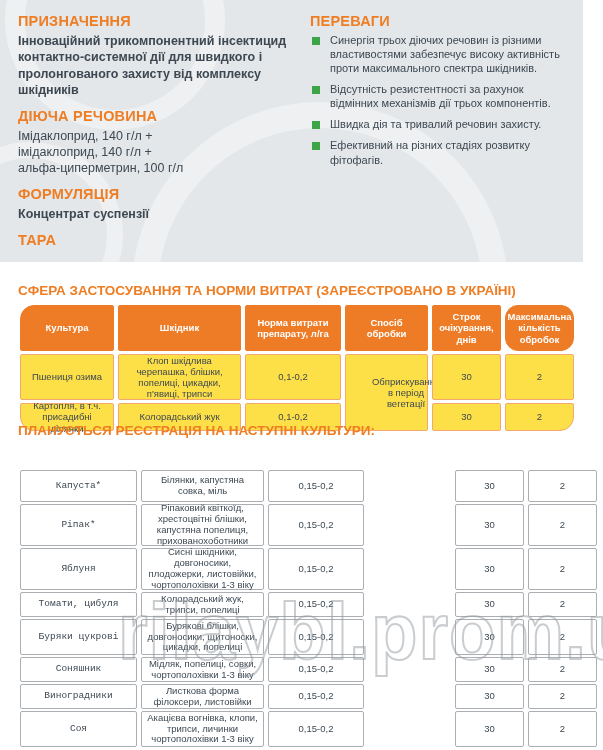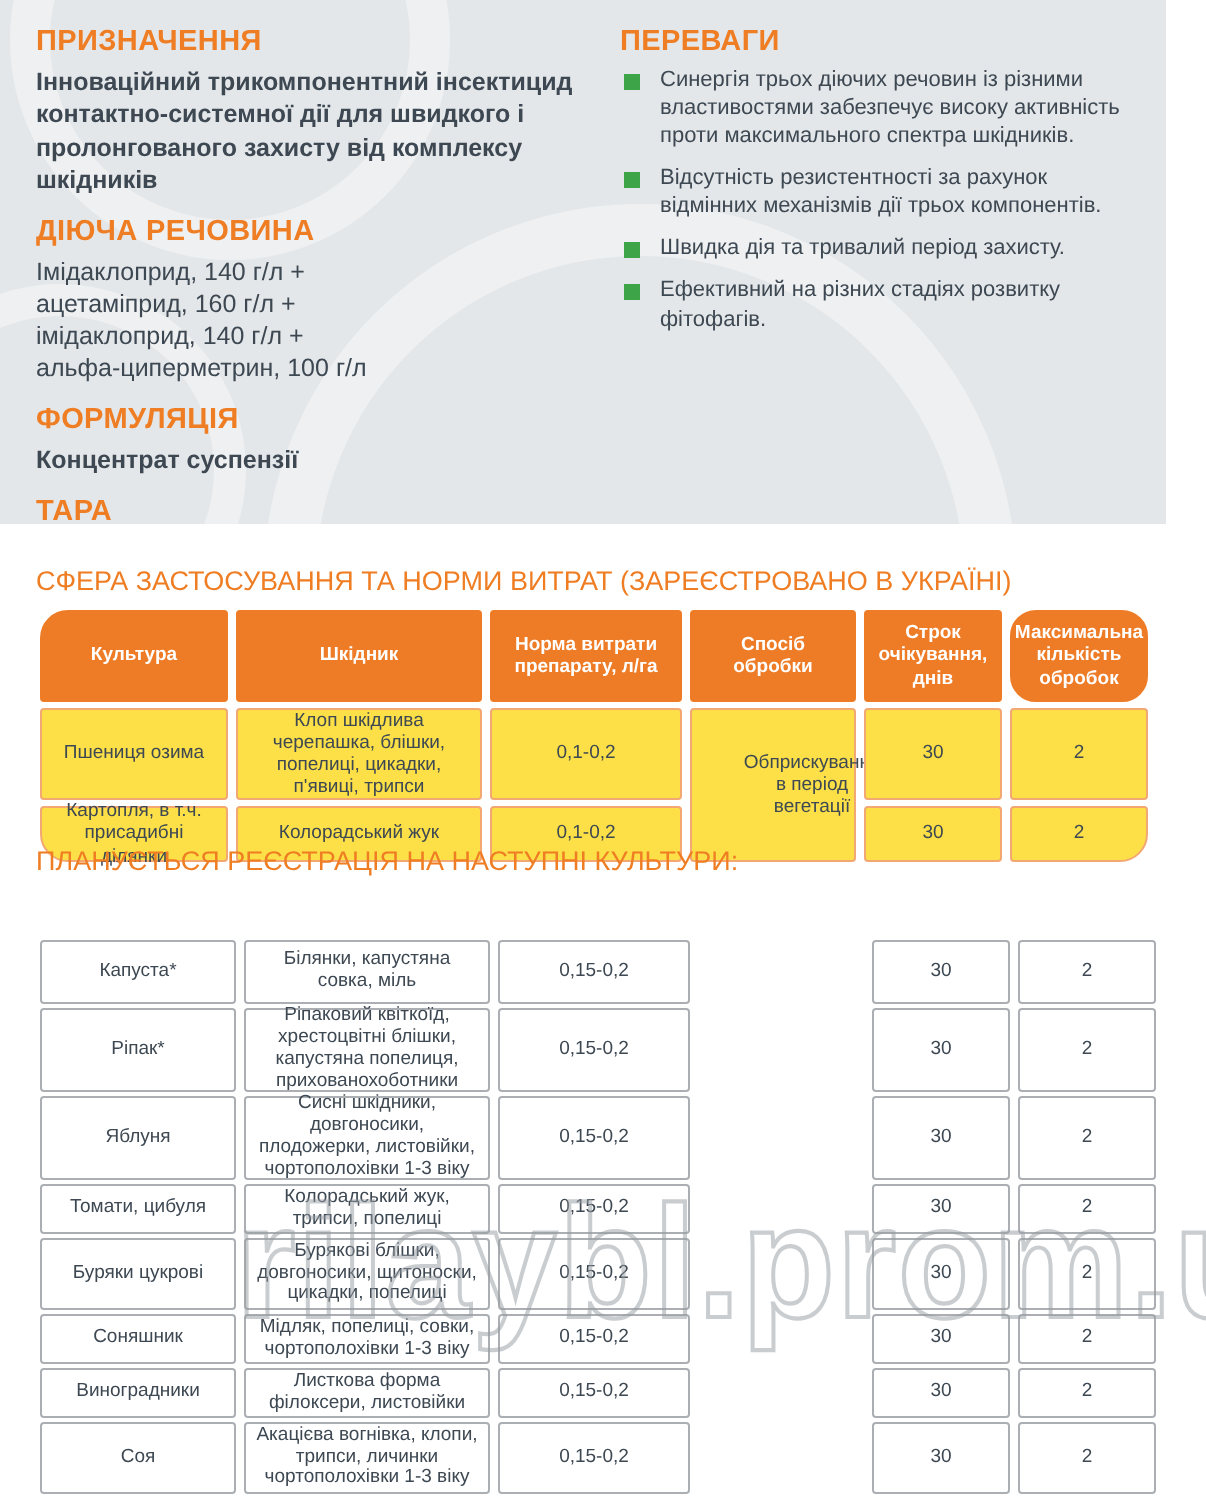--- a/index.html
+++ b/index.html
@@ -20,21 +20,21 @@
   .sec-heading{
     font-size:14.5px;font-weight:bold;color:#ef7d23;margin:0 0 4px 0;letter-spacing:.2px;
   }
   .sec-text{font-size:12.5px;line-height:1.3;color:#3d4852;font-weight:bold;}
   .sec-line{font-size:12.5px;line-height:1.28;color:#3d4852;}
   .adv-item{display:flex;margin-bottom:7px;}
   .bullet{width:8px;height:8px;background:#3da547;margin:4px 10px 0 2px;flex:none;}
   .adv-text{font-size:11px;line-height:1.28;color:#3d4852;}
   
   .section-title{
-    position:absolute;left:18px;color:#ef7d23;font-weight:normal;font-size:13.5px;white-space:nowrap;
+    position:absolute;left:18px;color:#ef7d23;font-weight:bold;font-size:13.5px;white-space:nowrap;
   }
   #title-registered{top:283px;}
   #title-planned{top:423px;}
   
   .tbl1{
     position:absolute;top:305px;left:20px;
     display:grid;
     grid-template-columns:94px 123px 96px 83px 69px 69px;
     grid-template-rows:46px 46px 28px;
     gap:3px 4px;
@@ -55,21 +55,21 @@
   .r-bl{border-bottom-left-radius:14px;}
   .r-br{border-bottom-right-radius:14px;}
   
   .tbl2{position:absolute;top:470px;left:20px;}
   .t2-row{display:flex;gap:4px;margin-bottom:2px;}
   .gcell{
     background:#fff;border:1px solid #abafb3;border-radius:2px;
     display:flex;align-items:center;justify-content:center;text-align:center;
     font-size:9.5px;line-height:1.15;padding:2px 5px;box-sizing:border-box;color:#3d4852;
   }
-  .c1{width:98px;flex:none;}
+  .c1{width:117px;flex:none;font-family:Liberation Mono, monospace;}
   .c2{width:123px;flex:none;}
   .c3{width:96px;flex:none;}
   .c4{width:83px;flex:none;border:none;background:transparent;}
   .c5{width:69px;flex:none;}
   .c6{width:69px;flex:none;}
   
   .watermark{
     position:absolute;top:588px;left:118px;z-index:5;
     font-size:76px;font-weight:bold;letter-spacing:1px;white-space:nowrap;
     color:transparent;-webkit-text-stroke:2px rgba(150,156,162,0.5);
@@ -87,21 +87,20 @@
   </svg>
 
   <div class="info-left">
     <div class="sec">
       <div class="sec-heading">ПРИЗНАЧЕННЯ</div>
       <div class="sec-text">Інноваційний трикомпонентний інсектицид контактно-системної дії для швидкого і пролонгованого захисту від комплексу шкідників</div>
     </div>
     <div class="sec">
       <div class="sec-heading">ДІЮЧА РЕЧОВИНА</div>
       <div class="sec-line">Імідаклоприд, 140 г/л +</div>
-      <div class="sec-line">ацетаміприд, 160 г/л +</div>
       <div class="sec-line">імідаклоприд, 140 г/л +</div>
       <div class="sec-line">альфа-циперметрин, 100 г/л</div>
     </div>
     <div class="sec">
       <div class="sec-heading">ФОРМУЛЯЦІЯ</div>
       <div class="sec-text">Концентрат суспензії</div>
     </div>
     <div class="sec">
       <div class="sec-heading">ТАРА</div>
 
@@ -113,21 +112,21 @@
     <div class="adv-item">
       <span class="bullet"></span>
       <span class="adv-text">Синергія трьох діючих речовин із різними властивостями забезпечує високу активність проти максимального спектра шкідників.</span>
     </div>
     <div class="adv-item">
       <span class="bullet"></span>
       <span class="adv-text">Відсутність резистентності за рахунок відмінних механізмів дії трьох компонентів.</span>
     </div>
     <div class="adv-item">
       <span class="bullet"></span>
-      <span class="adv-text">Швидка дія та тривалий період захисту.</span>
+      <span class="adv-text">Швидка дія та тривалий речовин захисту.</span>
     </div>
     <div class="adv-item">
       <span class="bullet"></span>
       <span class="adv-text">Ефективний на різних стадіях розвитку фітофагів.</span>
     </div>
   </div>
 </div>
 
 <div class="section-title" id="title-registered">СФЕРА ЗАСТОСУВАННЯ ТА НОРМИ ВИТРАТ (ЗАРЕЄСТРОВАНО В УКРАЇНІ)</div>
 

